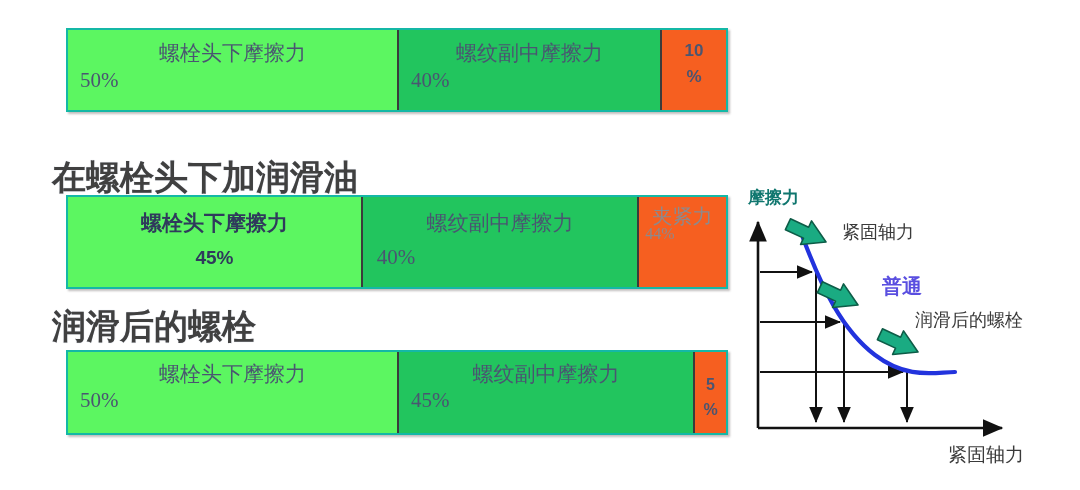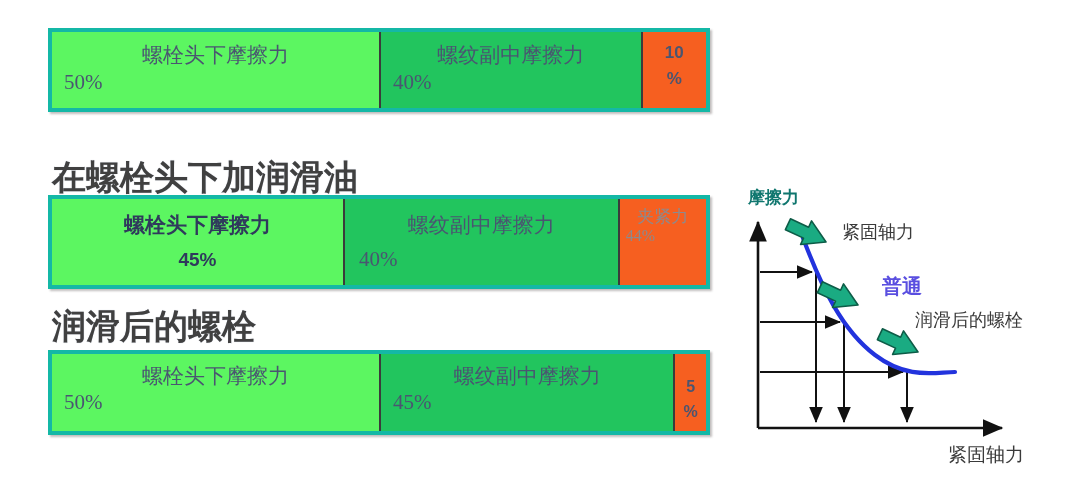--- a/index.html
+++ b/index.html
@@ -4,22 +4,22 @@
 <style>
   html,body{margin:0;padding:0;}
   body{
     width:1080px;height:490px;position:relative;background:#ffffff;
     font-family:"Liberation Serif","DejaVu Serif",serif;
     overflow:hidden;
   }
   .stage{position:absolute;left:0;top:0;width:1080px;height:490px;}
 
   
-  .bar{position:absolute;display:flex;border:4px solid #14b8a6;box-sizing:border-box;
-       box-shadow:2px 2px 2px rgba(120,110,110,.45);}
+  .bar{position:absolute;display:flex;border:2px solid #14b8a6;box-sizing:border-box;
+       box-shadow:2px 2px 2px rgba(120,110,110,.45);margin-left:18px;}
   .seg{position:relative;box-sizing:border-box;overflow:hidden;}
   .seg + .seg{border-left:2px solid #3b3b3b;}
   .seg.green{background:#5cf661;}
   .seg.teal{background:#22c55e;}
   .seg.orange{background:#f65f20;}
 
   .seg .title{position:absolute;white-space:nowrap;}
   .seg .pct{position:absolute;white-space:nowrap;}
 
   
@@ -29,21 +29,21 @@
       font-family:"Liberation Sans","DejaVu Sans",sans-serif;font-weight:bold;
       font-size:17px;color:#4a5571;line-height:26px;text-align:center;}
 
   
   .b2 .title{font-size:21px;color:#4a5571;top:12px;left:50%;transform:translateX(-50%);}
   .b2 .pct{font-size:21px;color:#4a5571;top:48px;left:14px;}
   .b2 .s1 .title{font-family:"Liberation Sans","DejaVu Sans",sans-serif;
       font-weight:bold;font-size:21px;color:#2f3a5c;}
   .b2 .s1 .pct{font-family:"Liberation Sans","DejaVu Sans",sans-serif;
       font-weight:bold;font-size:19px;color:#2f3a5c;left:50%;transform:translateX(-50%);top:50px;}
-  .b2 .s3 .title{font-size:17px;color:#8c8a8e;top:6px;left:50%;transform:translateX(-50%);}
+  .b2 .s3 .title{font-size:20px;color:#8c8a8e;top:6px;left:50%;transform:translateX(-50%);}
   .b2 .s3 .pct{font-size:16px;color:#8c8a8e;top:28px;left:6px;}
 
   
   .b3 .title{font-size:21px;color:#4a5571;top:8px;left:50%;transform:translateX(-50%);}
   .b3 .pct{font-size:21px;color:#4a5571;top:36px;left:12px;}
   .b3 .s3 .orange-txt{position:absolute;left:50%;transform:translateX(-50%);top:20px;
       font-family:"Liberation Sans","DejaVu Sans",sans-serif;font-weight:bold;
       font-size:16px;color:#4a5571;line-height:25px;text-align:center;}
 
   

